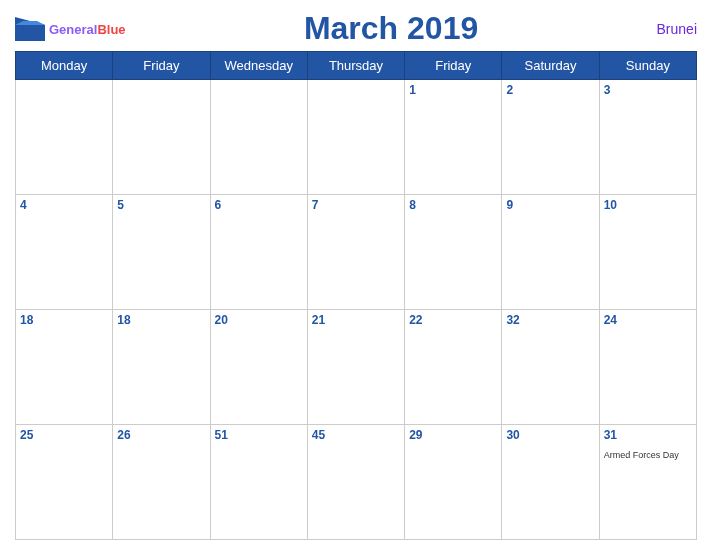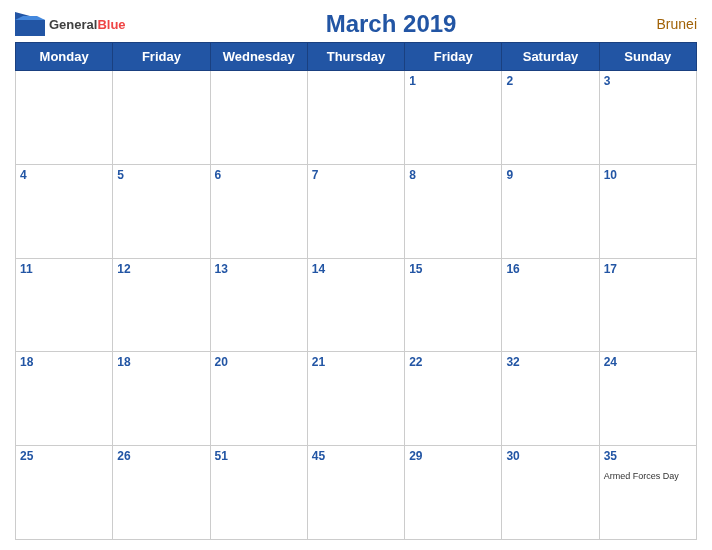--- a/index.html
+++ b/index.html
@@ -20,55 +20,55 @@
       align-items: center;
       margin-bottom: 4px;
     }
     .logo {
       display: flex;
       align-items: center;
       gap: 4px;
     }
     .logo-text-general {
       font-size: 13px;
-      color: #404040;
+      color: #8b5cf6;
       font-weight: bold;
     }
     .logo-text-blue {
       font-size: 13px;
       color: #ef4444;
       font-weight: bold;
     }
     .logo-icon {
       width: 30px;
       height: 24px;
     }
     .country-label {
       font-size: 14px;
-      color: #a16207;
+      color: #6d28d9;
     }
     .calendar-title {
-      font-size: 24px;
+      font-size: 32px;
       color: #2255a4;
       font-weight: bold;
       text-align: center;
       flex: 1;
     }
     .calendar {
       width: 100%;
       border-collapse: collapse;
       flex: 1;
     }
     .calendar thead tr {
       background-color: #2255a4;
     }
     .calendar thead th {
       color: #fff;
       font-size: 13px;
-      font-weight: bold;
+      font-weight: normal;
       padding: 6px 4px;
       text-align: center;
       border: 1px solid #1a4080;
     }
     .calendar tbody tr {
       height: 72px;
     }
     .calendar tbody td {
       border: 1px solid #ccc;
       vertical-align: top;
@@ -156,82 +156,59 @@
         </td>
         <td>
           <div class="day-number">9</div>
         </td>
         <td>
           <div class="day-number">10</div>
         </td>
       </tr>
       <tr>
         <td>
-          <div class="day-number">11</div>
-        </td>
-        <td>
-          <div class="day-number">12</div>
-        </td>
-        <td>
-          <div class="day-number">13</div>
-        </td>
-        <td>
-          <div class="day-number">14</div>
-        </td>
-        <td>
-          <div class="day-number">15</div>
-        </td>
-        <td>
-          <div class="day-number">16</div>
-        </td>
-        <td>
-          <div class="day-number">17</div>
+          <div class="day-number">18</div>
+        </td>
+        <td>
+          <div class="day-number">18</div>
+        </td>
+        <td>
+          <div class="day-number">20</div>
+        </td>
+        <td>
+          <div class="day-number">21</div>
+        </td>
+        <td>
+          <div class="day-number">22</div>
+        </td>
+        <td>
+          <div class="day-number">32</div>
+        </td>
+        <td>
+          <div class="day-number">24</div>
         </td>
       </tr>
       <tr>
         <td>
-          <div class="day-number">18</div>
-        </td>
-        <td>
-          <div class="day-number">18</div>
-        </td>
-        <td>
-          <div class="day-number">20</div>
-        </td>
-        <td>
-          <div class="day-number">21</div>
-        </td>
-        <td>
-          <div class="day-number">22</div>
-        </td>
-        <td>
-          <div class="day-number">32</div>
-        </td>
-        <td>
-          <div class="day-number">24</div>
-        </td>
-      </tr>
-      <tr>
-        <td>
           <div class="day-number">25</div>
         </td>
         <td>
           <div class="day-number">26</div>
         </td>
         <td>
           <div class="day-number">51</div>
         </td>
         <td>
           <div class="day-number">45</div>
         </td>
         <td>
           <div class="day-number">29</div>
         </td>
         <td>
           <div class="day-number">30</div>
         </td>
         <td>
-          <div class="day-number">35</div>
+          <div class="day-number">31</div>
           <div class="day-event">Armed Forces Day</div>
         </td>
       </tr>
     </tbody>
 </table>
 
 </body></html>

